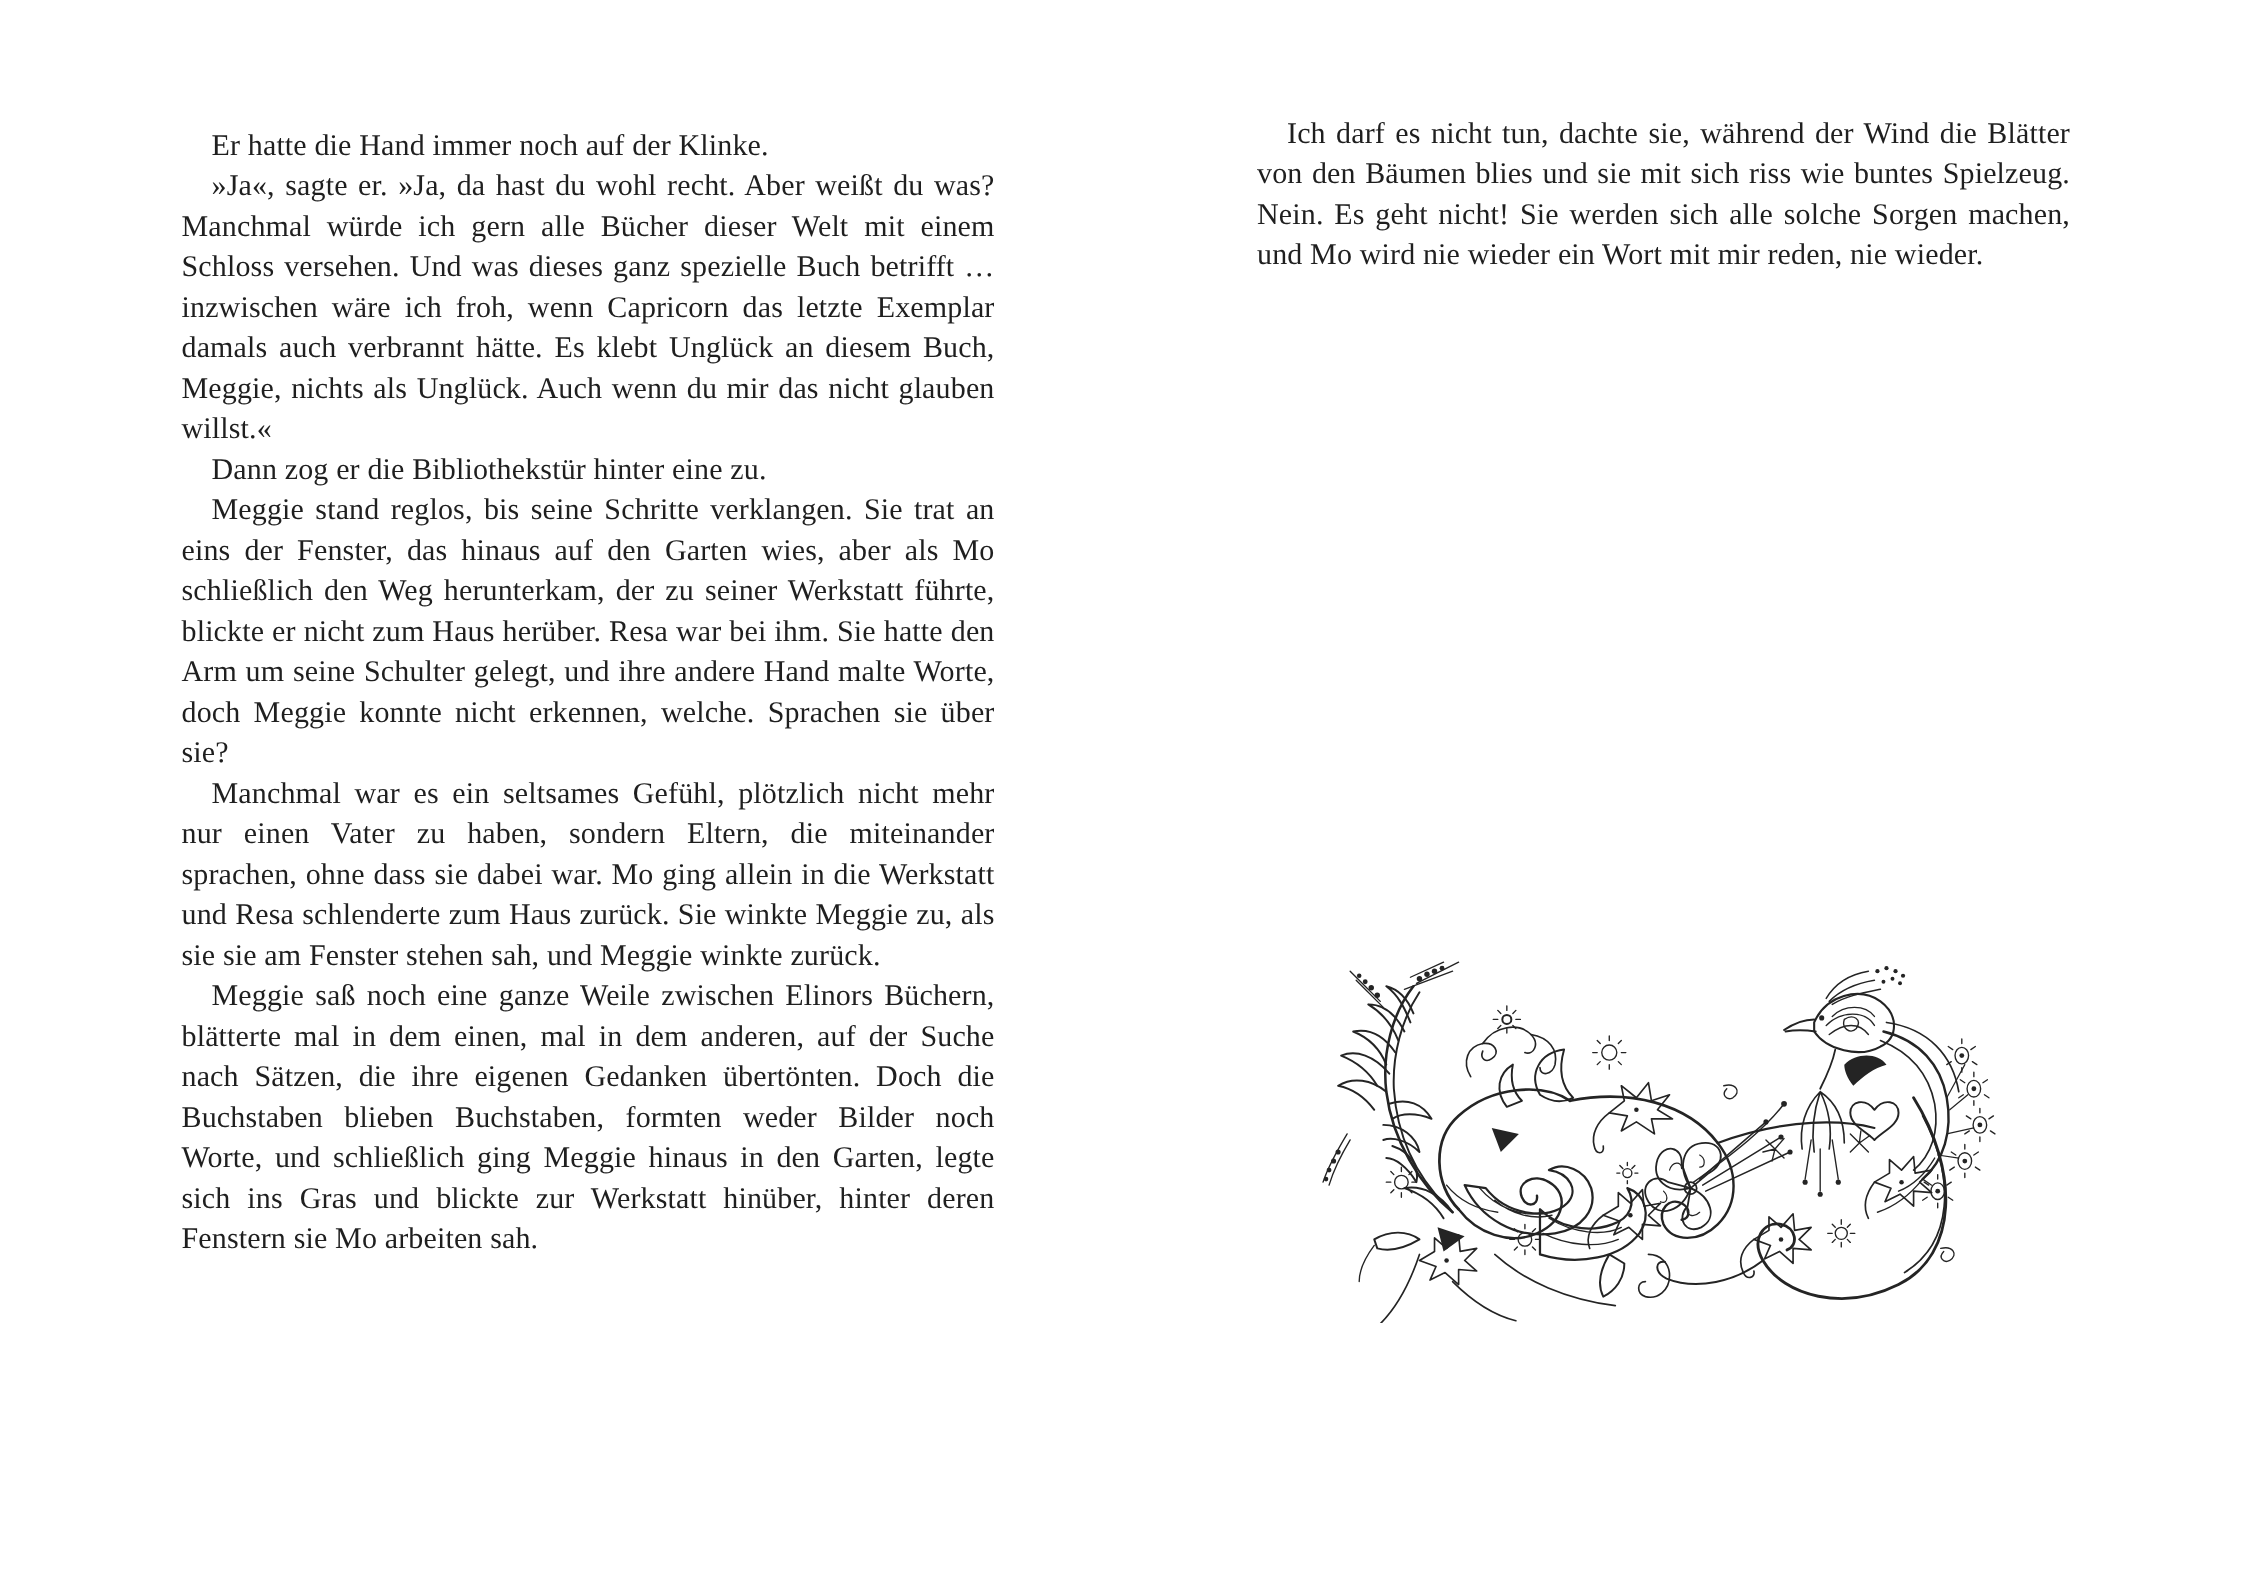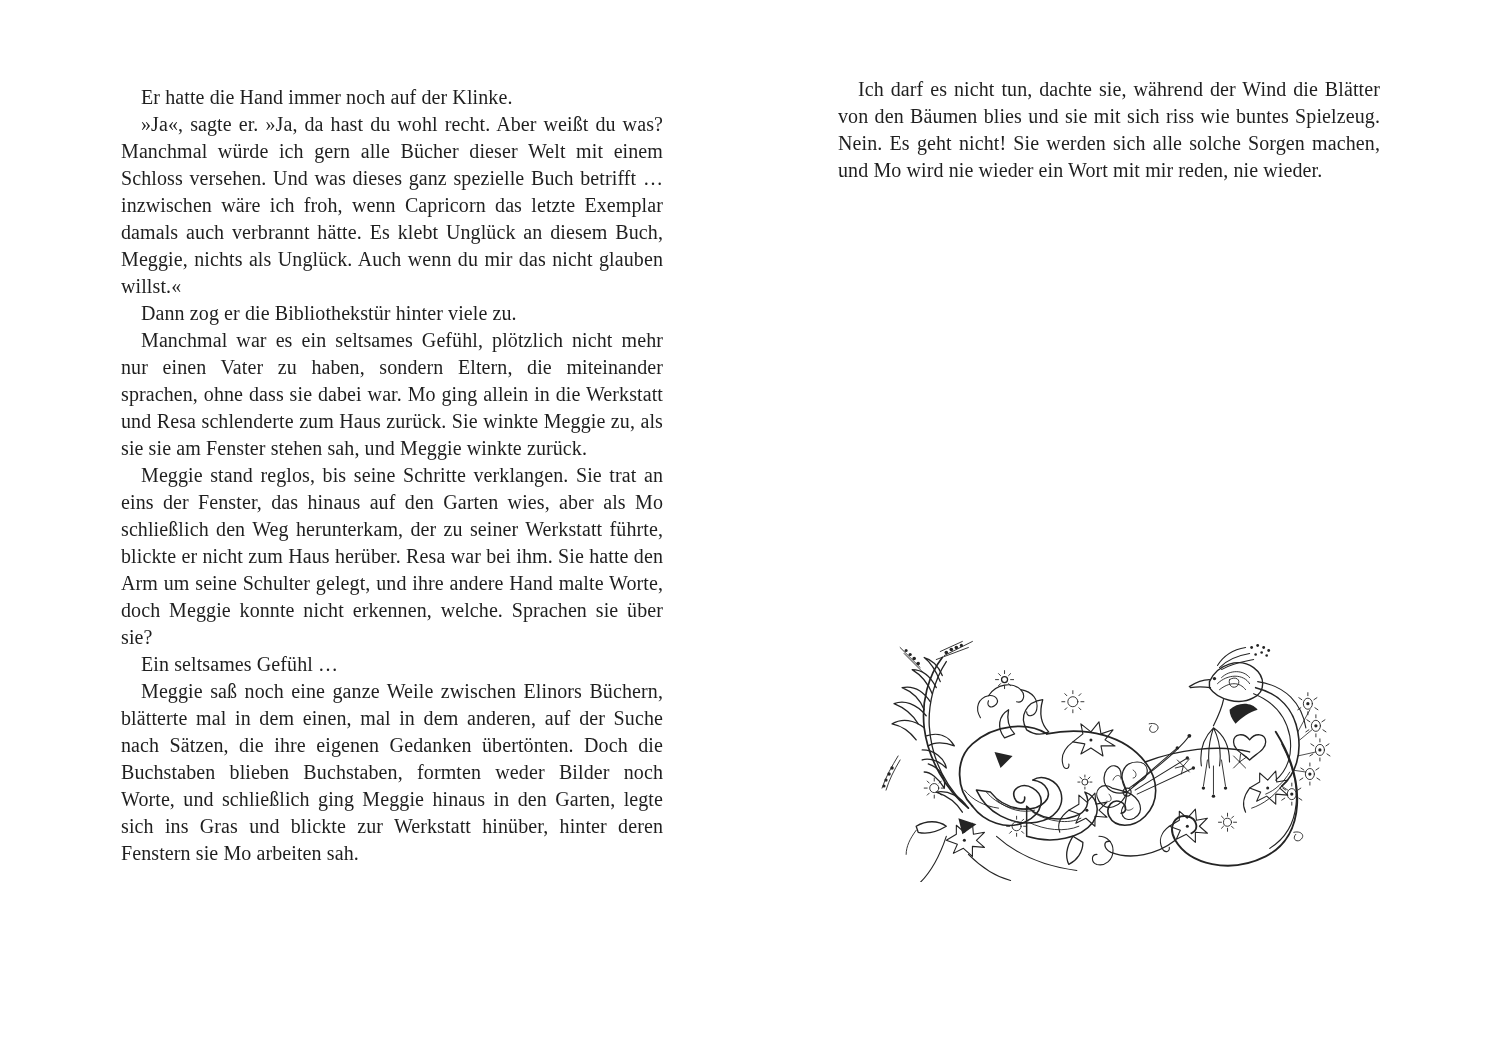--- a/index.html
+++ b/index.html
@@ -52,24 +52,23 @@
 </style>
 </head>
 <body>
 
 <div class="spread">
 
   <section>
     <div class="textblock textblock-left">
       <p>Er hatte die Hand immer noch auf der Klinke.</p>
       <p>»Ja«, sagte er. »Ja, da hast du wohl recht. Aber weißt du was? Manchmal würde ich gern alle Bücher dieser Welt mit einem Schloss versehen. Und was dieses ganz spezielle Buch betrifft … inzwischen wäre ich froh, wenn Capricorn das letzte Exemplar damals auch verbrannt hätte. Es klebt Unglück an diesem Buch, Meggie, nichts als Unglück. Auch wenn du mir das nicht glauben willst.«</p>
-      <p>Dann zog er die Bibliothekstür hinter viele zu.</p>
+      <p>Dann zog er die Bibliothekstür hinter eine zu.</p>
+      <p>Meggie stand reglos, bis seine Schritte verklangen. Sie trat an eins der Fenster, das hinaus auf den Garten wies, aber als Mo schließlich den Weg herunterkam, der zu seiner Werkstatt führte, blickte er nicht zum Haus herüber. Resa war bei ihm. Sie hatte den Arm um seine Schulter gelegt, und ihre andere Hand malte Worte, doch Meggie konnte nicht erkennen, welche. Sprachen sie über sie?</p>
       <p>Manchmal war es ein seltsames Gefühl, plötzlich nicht mehr nur einen Vater zu haben, sondern Eltern, die miteinander sprachen, ohne dass sie dabei war. Mo ging allein in die Werkstatt und Resa schlenderte zum Haus zurück. Sie winkte Meggie zu, als sie sie am Fenster stehen sah, und Meggie winkte zurück.</p>
-      <p>Meggie stand reglos, bis seine Schritte verklangen. Sie trat an eins der Fenster, das hinaus auf den Garten wies, aber als Mo schließlich den Weg herunterkam, der zu seiner Werkstatt führte, blickte er nicht zum Haus herüber. Resa war bei ihm. Sie hatte den Arm um seine Schulter gelegt, und ihre andere Hand malte Worte, doch Meggie konnte nicht erkennen, welche. Sprachen sie über sie?</p>
-      <p>Ein seltsames Gefühl …</p>
       <p>Meggie saß noch eine ganze Weile zwischen Elinors Büchern, blätterte mal in dem einen, mal in dem anderen, auf der Suche nach Sätzen, die ihre eigenen Gedanken übertönten. Doch die Buchstaben blieben Buchstaben, formten weder Bilder noch Worte, und schließlich ging Meggie hinaus in den Garten, legte sich ins Gras und blickte zur Werkstatt hinüber, hinter deren Fenstern sie Mo arbeiten sah.</p>
     </div>
     <div class="folio">94</div>
   </section>
 
   <section>
     <div class="textblock textblock-right">
       <p>Ich darf es nicht tun, dachte sie, während der Wind die Blätter von den Bäumen blies und sie mit sich riss wie buntes Spielzeug. Nein. Es geht nicht! Sie werden sich alle solche Sorgen machen, und Mo wird nie wieder ein Wort mit mir reden, nie wieder.</p>
     </div>
 

